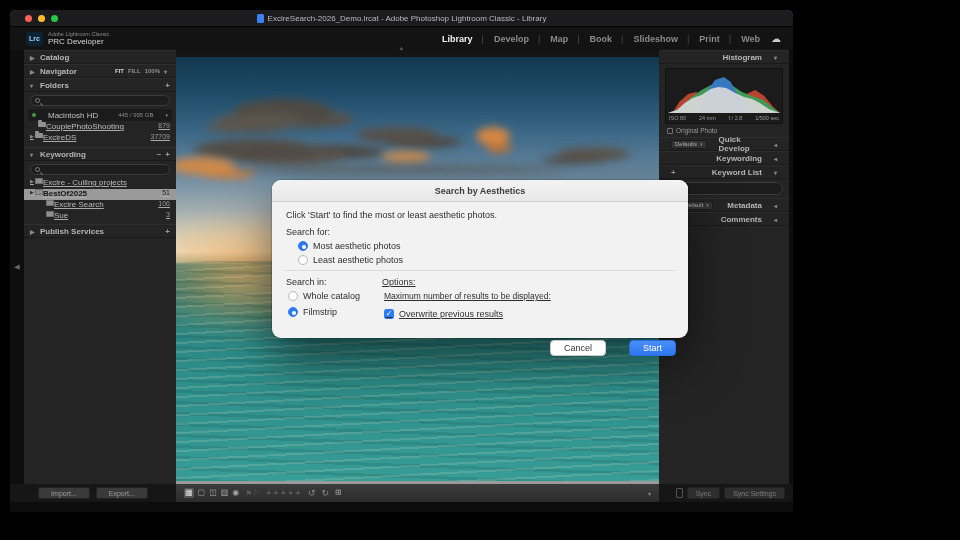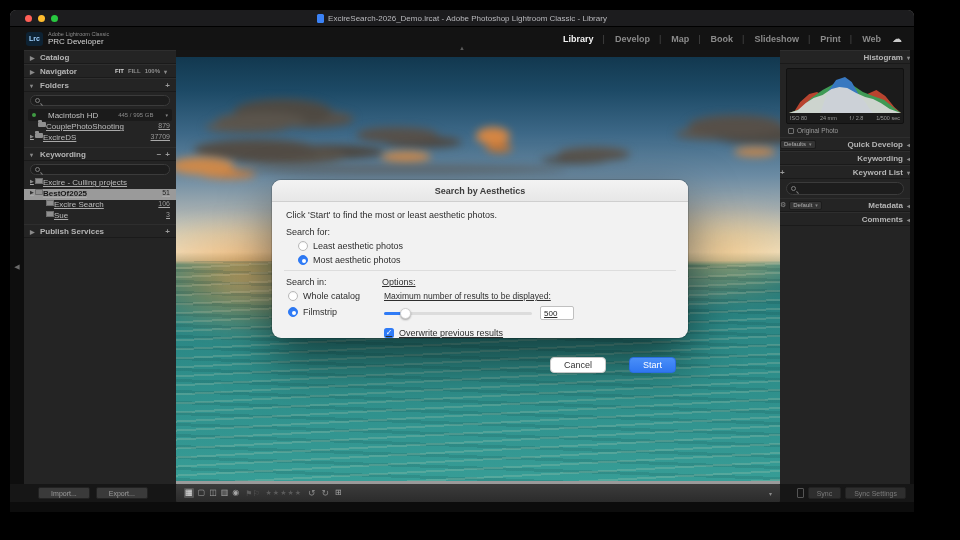--- a/index.html
+++ b/index.html
@@ -1,21 +1,21 @@
 <!DOCTYPE html>
 <html><head>
 <meta charset="utf-8">
 <style>
   * { margin:0; padding:0; box-sizing:border-box; }
   html,body { width:960px; height:540px; background:#000; overflow:hidden;
               font-family:"Liberation Sans", sans-serif; }
   .screen { position:relative; width:960px; height:540px; background:#000; }
 
   
-  .window { position:absolute; left:10px; top:10px; width:904px; height:502px;
+  .window { position:absolute; left:10px; top:10px; width:783px; height:502px;
             background:#737373; border-radius:6px 6px 0 0; overflow:hidden; }
   .titlebar { height:17px; background:#1c1c1e; display:flex; align-items:center;
               position:relative; border-bottom:1px solid #000; }
   .traffic { display:flex; gap:6px; padding-left:15px; }
   .traffic span { width:7px; height:7px; border-radius:50%; display:block; }
   .tl-red{background:#ff5f57;} .tl-yellow{background:#febc2e;} .tl-green{background:#28c840;}
   .title-center { position:absolute; left:0; right:0; text-align:center; font-size:8px;
                   color:#b9b9bd; display:flex; justify-content:center; align-items:center; gap:4px; }
   .doc-icon { width:7px; height:9px; background:#3b82f6; border-radius:1.5px; display:inline-block; }
 
@@ -72,22 +72,22 @@
                          background:#909090; border-radius:1px 1px 0 0; }
   .coll-icon { width:8px; height:6px; background:#8f8f8f; border-radius:1px; flex:none;
                box-shadow:inset 0 0 0 1px #6e6e6e; }
   .tree-row .name { flex:1; color:#bdbdbd; white-space:nowrap; overflow:hidden; }
   .tree-row .count { font-size:7px; color:#999; }
   .tree-row.selected { background:#9a9a9a; }
   .tree-row.selected .name { color:#161616; font-weight:bold; }
   .tree-row.selected .count { color:#222; }
 
   
-  .rsec-header { height:14px; display:flex; align-items:center; justify-content:flex-end; gap:4px;
-                 padding:0 0; border-top:1px solid #2e2e2e; border-bottom:1px solid #1a1a1a;
+  .rsec-header { height:14px; display:flex; align-items:center; justify-content:flex-end; gap:12px;
+                 padding:0 12px; border-top:1px solid #2e2e2e; border-bottom:1px solid #1a1a1a;
                  font-weight:bold; color:#b5b5b5; cursor:pointer; }
   .rsec-header .tri { font-size:6px; color:#8a8a8a; }
   .rsec-header .left-slot { margin-right:auto; display:flex; align-items:center; gap:3px; }
   .histo-box { margin:4px 6px 2px; height:56px; background:#1b1b1b; border:1px solid #111;
                border-radius:2px; position:relative; }
   .histo-box svg { position:absolute; inset:2px; width:calc(100% - 4px); height:42px; }
   .histo-stats { position:absolute; left:3px; right:3px; bottom:2px; display:flex;
                  justify-content:space-between; font-size:5.5px; color:#9a9a9a; }
   .orig-row { display:flex; align-items:center; gap:3px; padding:1px 8px 3px; font-size:6.5px; color:#9a9a9a; }
   .chk-empty { width:6px; height:6px; border:1px solid #6f6f6f; border-radius:1px; }
@@ -444,50 +444,43 @@
     </div>
     <div class="film-strip"></div>
   </div>
 
   <div class="dialog">
     <div class="dlg-titlebar">Search by Aesthetics</div>
     <div class="dlg-body">
       <div class="dlg-instruction">Click 'Start' to find the most or least aesthetic photos.</div>
       <div class="dlg-label">Search for:</div>
       <div class="radio-row">
+        <span class="radio sel"></span>
+        <span>Most aesthetic photos</span>
+      </div>
+      <div class="radio-row">
         <span class="radio"></span>
         <span>Least aesthetic photos</span>
-      </div>
-      <div class="radio-row">
-        <span class="radio sel"></span>
-        <span>Most aesthetic photos</span>
       </div>
       <hr class="dlg-divider">
       <div class="dlg-columns">
         <div class="col-left">
           <div class="dlg-label">Search in:</div>
           <div class="radio-row" style="margin-left:2px;">
             <span class="radio"></span>
             <span>Whole catalog</span>
           </div>
           <div class="radio-row" style="margin-left:2px;margin-top:6px;">
             <span class="radio sel"></span>
             <span>Filmstrip</span>
           </div>
         </div>
         <div class="col-right">
           <div class="dlg-label">Options:</div>
           <div class="dlg-sublabel">Maximum number of results to be displayed:</div>
-          <div class="slider-row">
-            <div class="slider-track">
-              <div class="slider-fill"></div>
-              <div class="slider-thumb"></div>
-            </div>
-            <input class="value-field" value="500" style="">
-          </div>
           <div class="checkbox-row">
             <span class="checkbox">✓</span>
             <span>Overwrite previous results</span>
           </div>
         </div>
       </div>
       <div class="dlg-buttons">
         <div class="btn btn-cancel">Cancel</div>
         <div class="btn btn-start">Start</div>
       </div>

